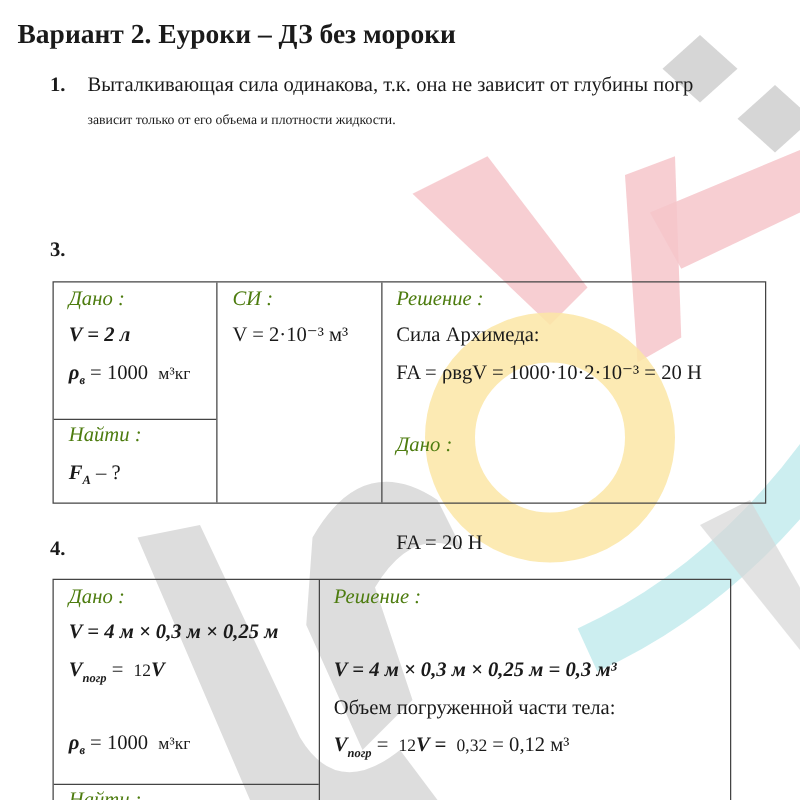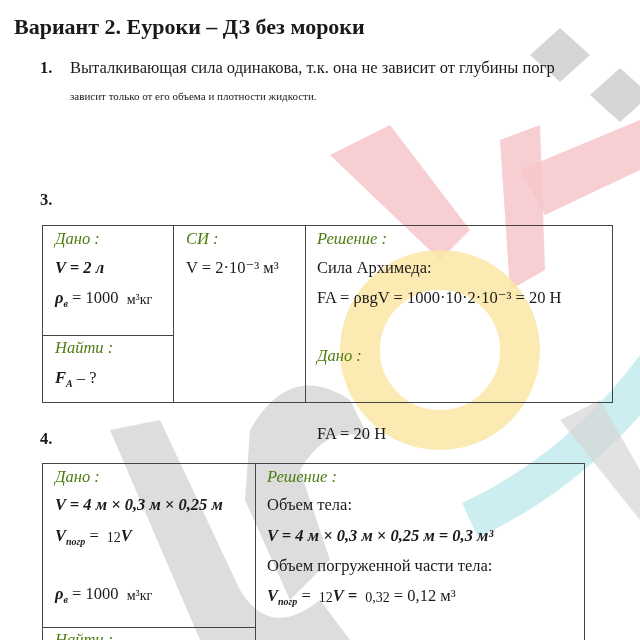--- a/index.html
+++ b/index.html
@@ -109,21 +109,20 @@
       <span class="var">ρ</span><sub class="var">в</sub><span> = 1000</span>
       <span class="frac">
           <span>м³</span>
           <span class="bar"></span>
           <span>кг</span>
         </span>
     </div>
     <div class="cell-text it" style="left:12px; top:166px;">Найти :</div>
 
     <div class="cell-text it" style="left:224px; top:3px;">Решение :</div>
-    <div class="cell-text" style="left:224px; top:31px;">Объем тела:</div>
     <div class="cell-text var" style="left:224px; top:62px;">V = 4 м × 0,3 м × 0,25 м = 0,3 м³</div>
     <div class="cell-text" style="left:224px; top:92px;">Объем погруженной части тела:</div>
     <div class="cell-text" style="left:224px; top:122px;">
       <span class="var">V</span><sub class="var">погр</sub><span> = </span><span class="frac">
           <span>1</span>
           <span class="bar"></span>
           <span>2</span>
         </span><span class="var">V = </span><span class="frac">
           <span>0,3</span>
           <span class="bar"></span>

